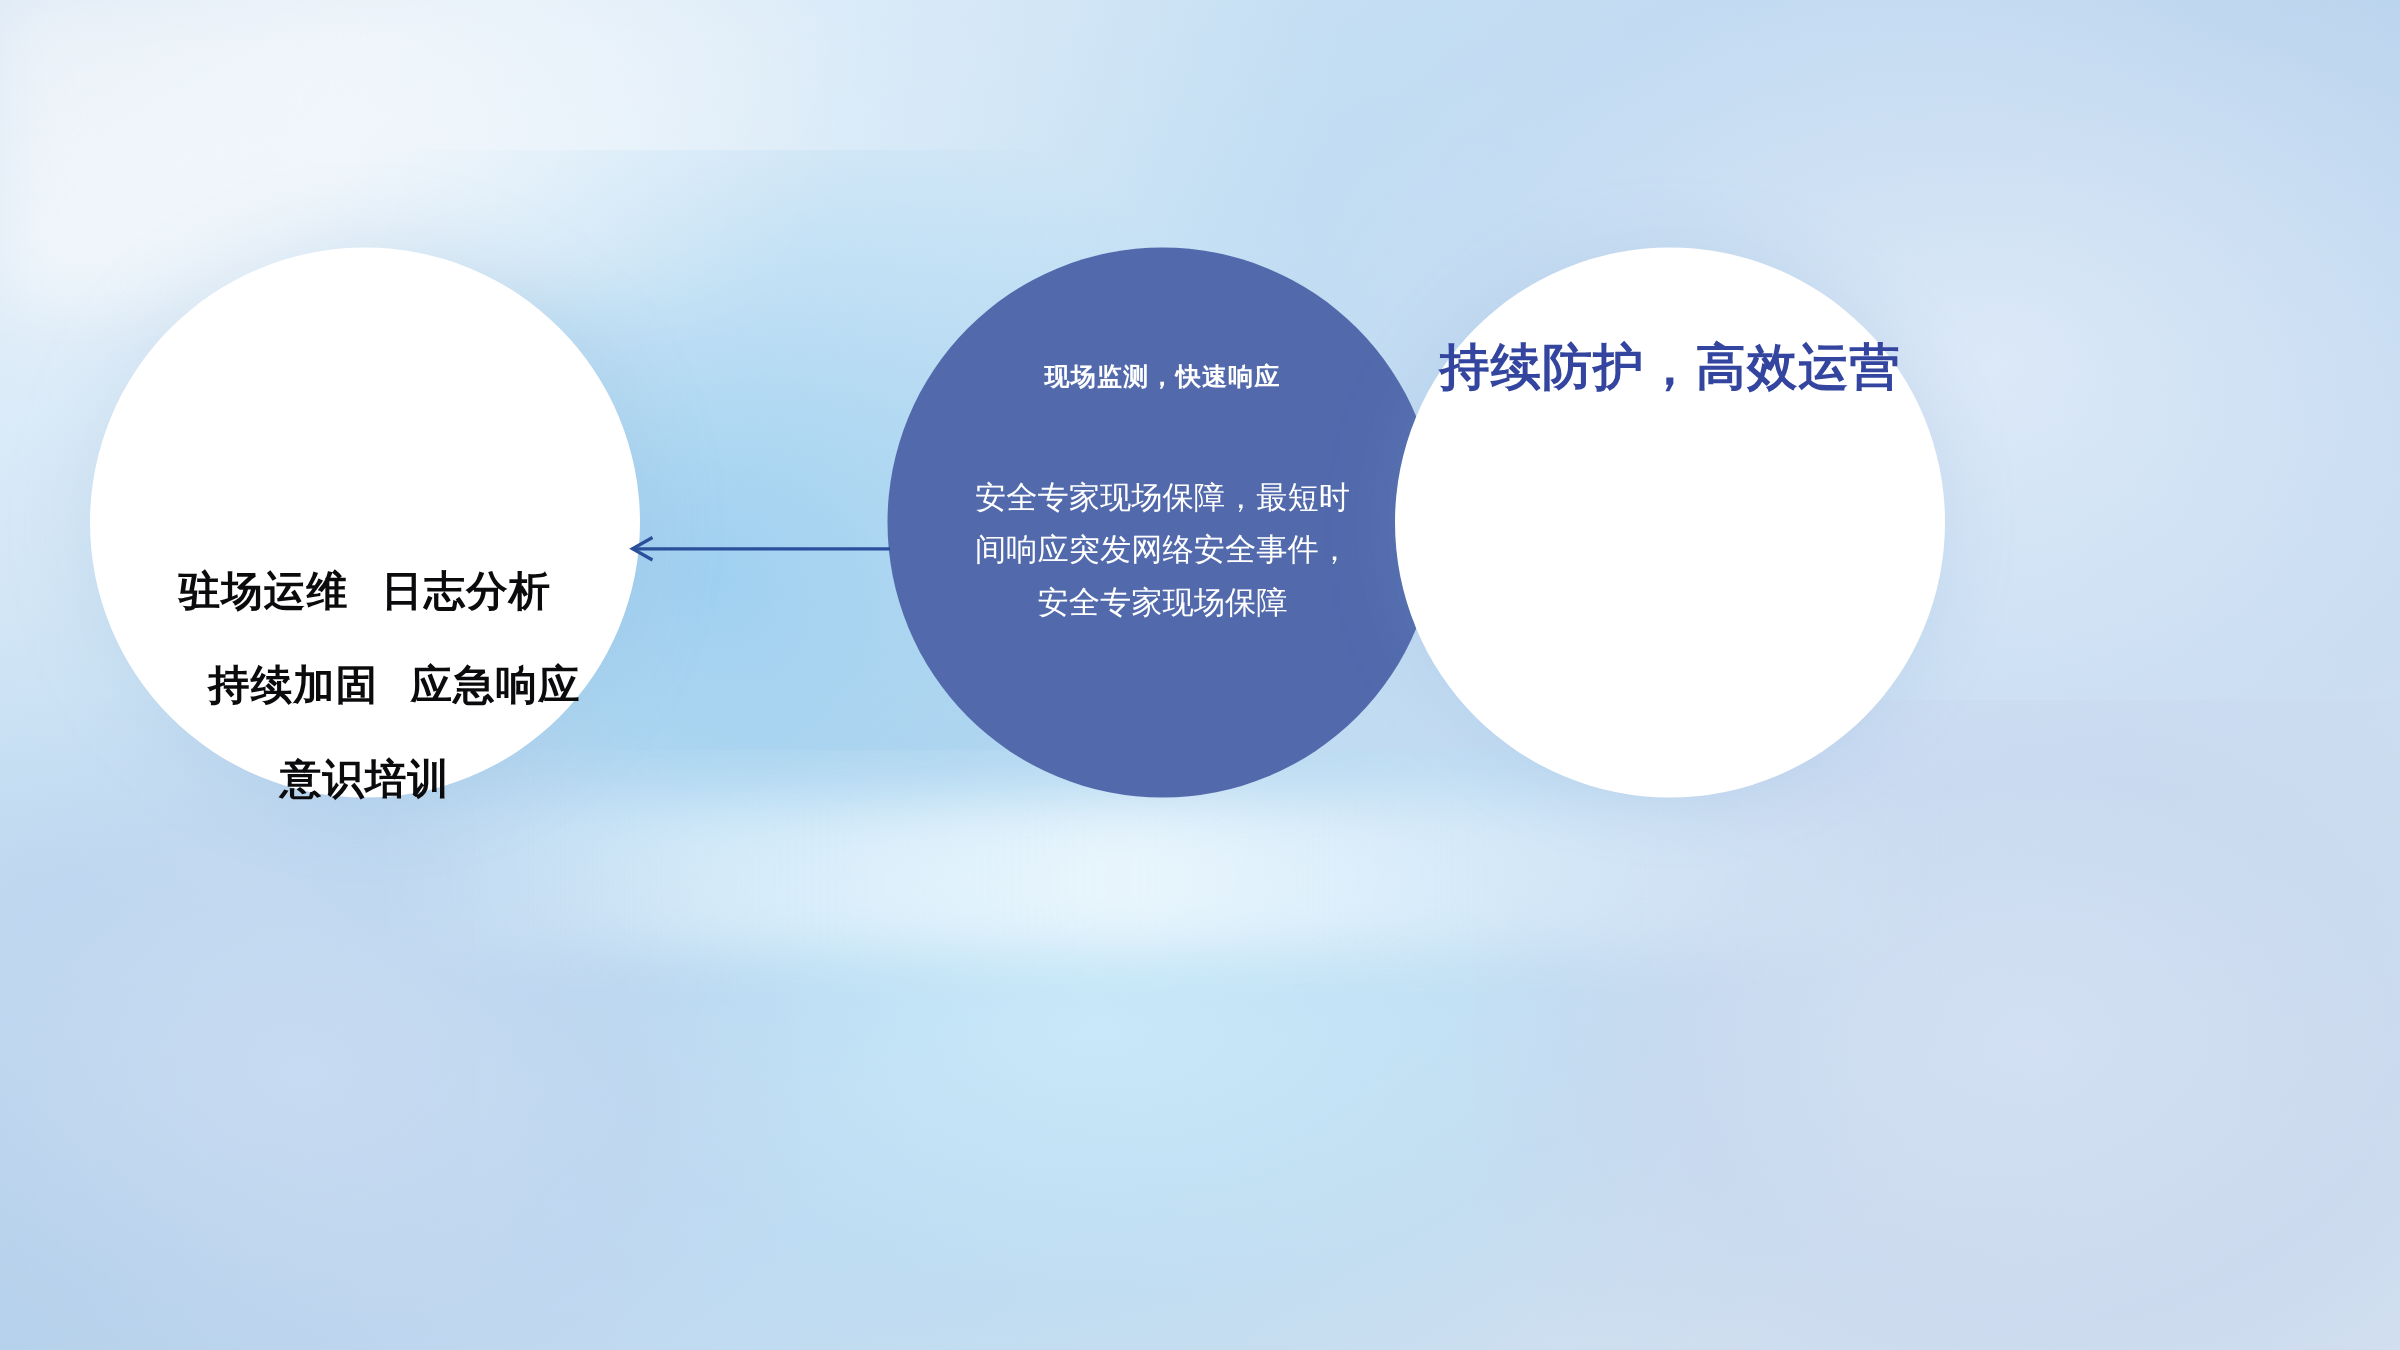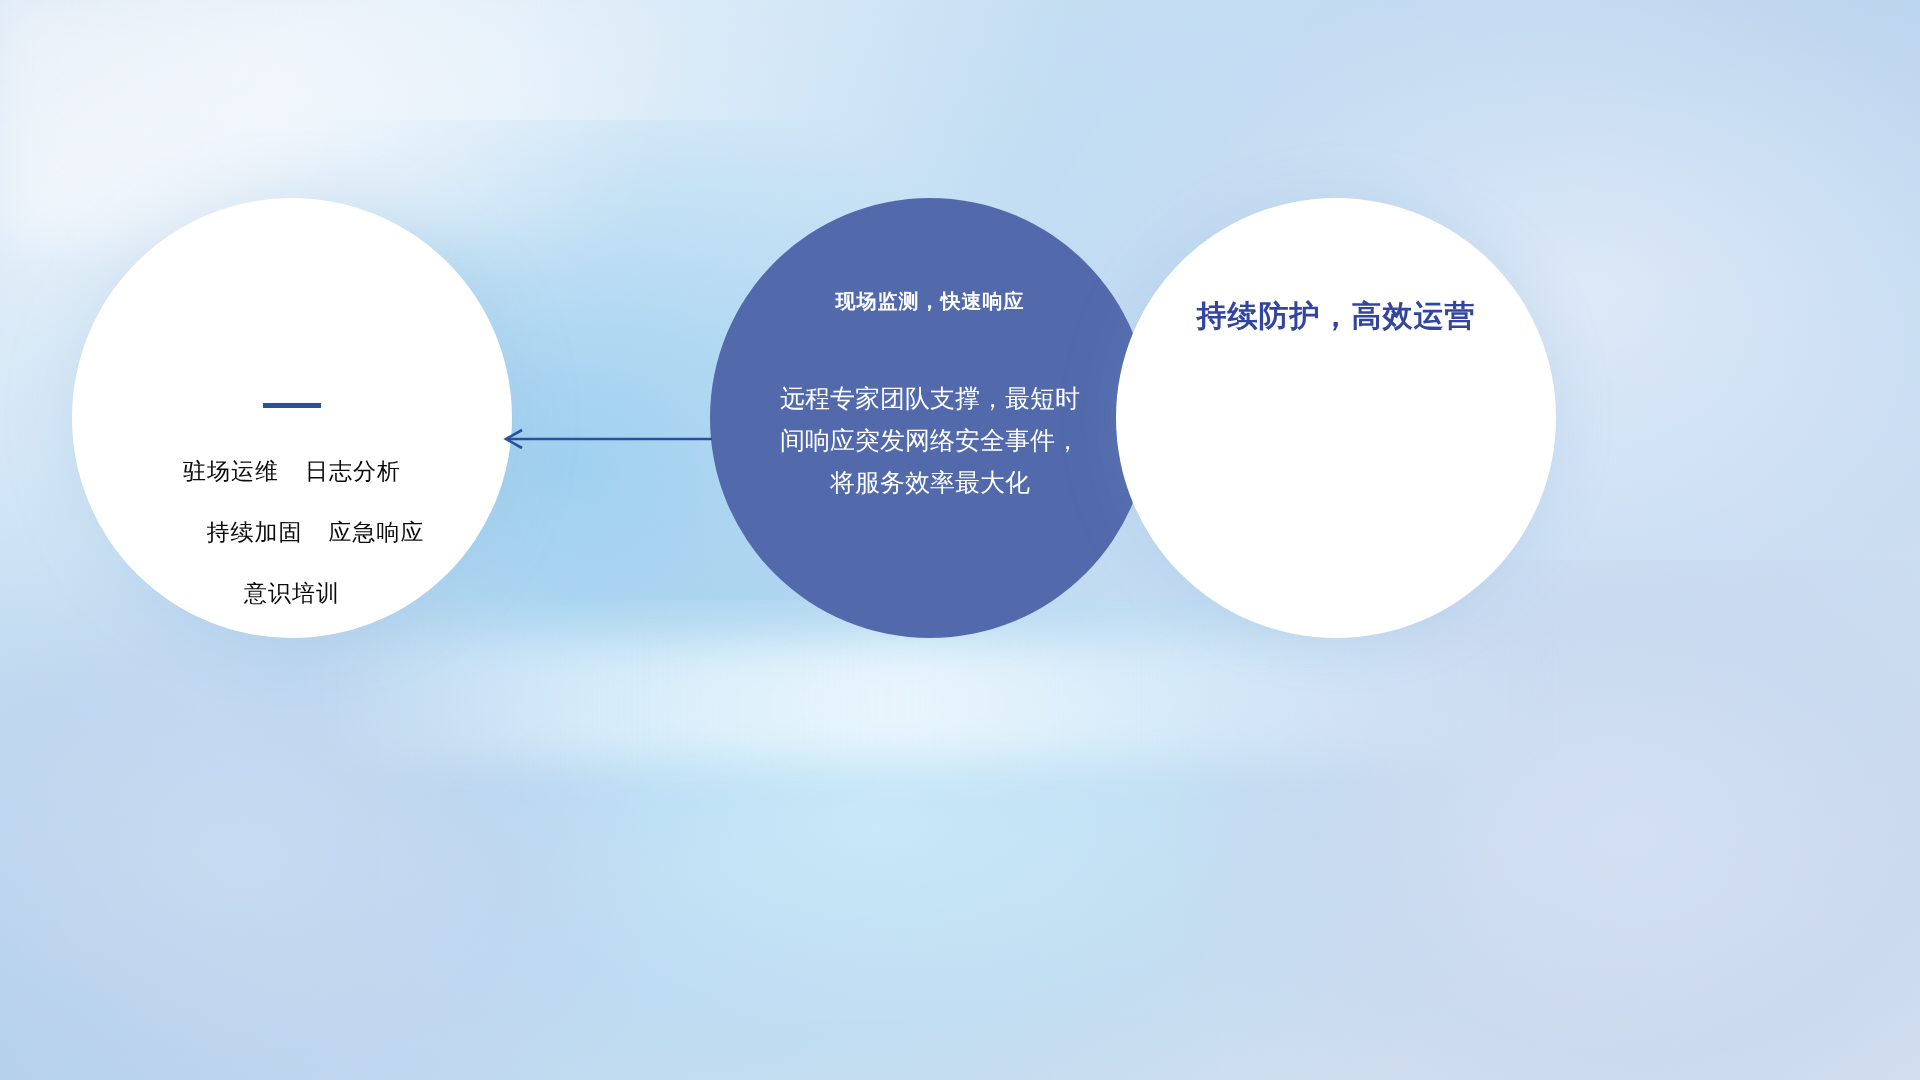--- a/index.html
+++ b/index.html
@@ -128,22 +128,22 @@
   #left-content {
     position:absolute; left:72px; top:198px; width:440px; height:440px;
     display:flex; flex-direction:column; align-items:center;
   }
   #left-dash {
     width:58px; height:5px; background:#2a4f9b;
     margin-top:205px;
   }
   .left-line {
     color:#0b0b0d;
-    font-weight:normal;
-    font-size:23px;
+    font-weight:bold;
+    font-size:33px;
     letter-spacing:1px;
     white-space:nowrap;
     text-align:center;
   }
   #left-line-1 { margin-top:48px; }
   #left-line-2 { margin-top:30px;margin-left:47px; }
   #left-line-3 { margin-top:30px; }
   .gap-wide { display:inline-block; width:26px; }
 
   
@@ -172,24 +172,24 @@
     width:300px;
   }
 
   
   #right-content {
     position:absolute; left:1116px; top:198px; width:440px; height:440px;
     display:flex; flex-direction:column; align-items:center;
     z-index:4;
   }
   #right-title {
-    margin-top:98px;
+    margin-top:68px;
     color:#33459e;
     font-weight:bold;
-    font-size:30px;
+    font-size:40px;
     letter-spacing:1px;
     white-space:nowrap;
   }
   #right-body {
     margin-top:62px;
     color:#18181c;
     font-size:25px;
     line-height:42px;
     text-align:center;
     width:368px;
@@ -231,20 +231,20 @@
       <span>持续加固</span><span class="gap-wide"></span><span>应急响应</span>
     </div>
 
     <div class="left-line" id="left-line-3">
       <span>意识培训</span>
     </div>
   </div>
 
   <div id="center-content">
     <div id="center-title">现场监测，快速响应</div>
-    <div id="center-body">远程专家团队支撑，最短时间响应突发网络安全事件，将服务效率最大化</div>
+    <div id="center-body">安全专家现场保障，最短时间响应突发网络安全事件，安全专家现场保障</div>
   </div>
 
   <div id="right-content">
     <div id="right-title">持续防护，高效运营</div>
   </div>
 
 </div>
 
 </body></html>

